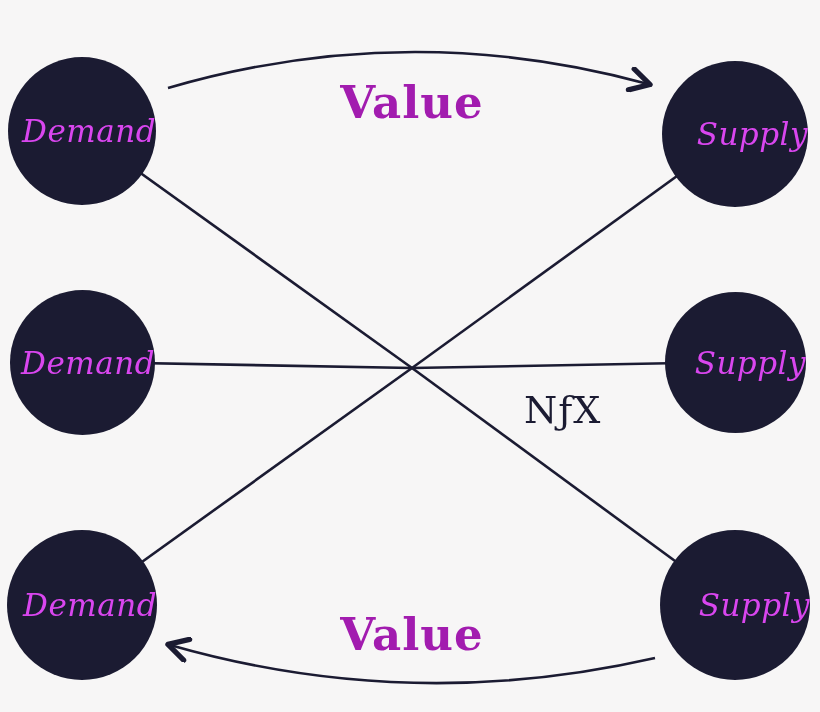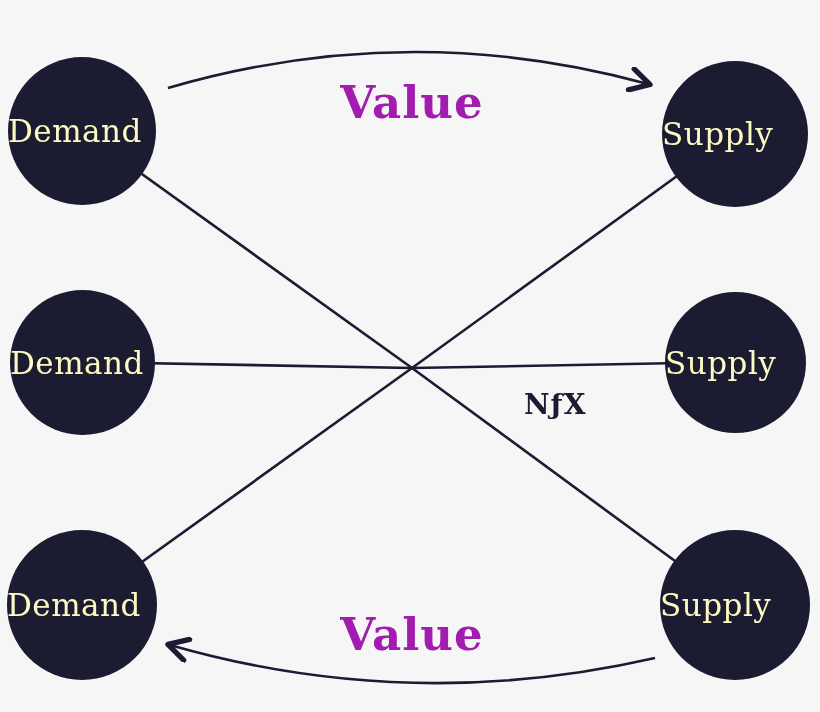--- a/index.html
+++ b/index.html
@@ -21,26 +21,27 @@
   .wires {
     position: absolute;
     left: 0;
     top: 0;
     z-index: 1;
   }
   .node {
     position: absolute;
     border-radius: 50%;
     background: #1b1b32;
-    color: #fef9c3;
+    color: #d946ef;
     display: flex;
     align-items: center;
-    justify-content: flex-start;
+    justify-content: flex-end;
     z-index: 2;
     text-align: center;
+    font-style: italic;
   }
   .node .node-label {
     font-size: 31px;
     letter-spacing: 0.5px;
   }
   .node.marketplace .node-label {
     font-size: 21px;
   }
   .node.demand-top    { left: 8px;   top: 57px;  width: 148px; height: 148px; }
   .node.demand-middle { left: 10px;  top: 290px; width: 145px; height: 145px; }
@@ -60,22 +61,22 @@
     z-index: 3;
     letter-spacing: 1px;
   }
   .value-top    { left: 292px; top: 76px; }
   .value-bottom { left: 292px; top: 608px; }
 
   .brand-mark {
     position: absolute;
     left: 524px;
     top: 388px;
-    font-size: 28px;
-    font-weight: 700;
+    font-size: 38px;
+    font-weight: 400;
     color: #1b1b32;
     z-index: 3;
     letter-spacing: 1px;
     font-family: "DejaVu Serif", "Liberation Serif", serif;
   }
 </style>
 </head>
 <body>
 
 <div class="canvas">

